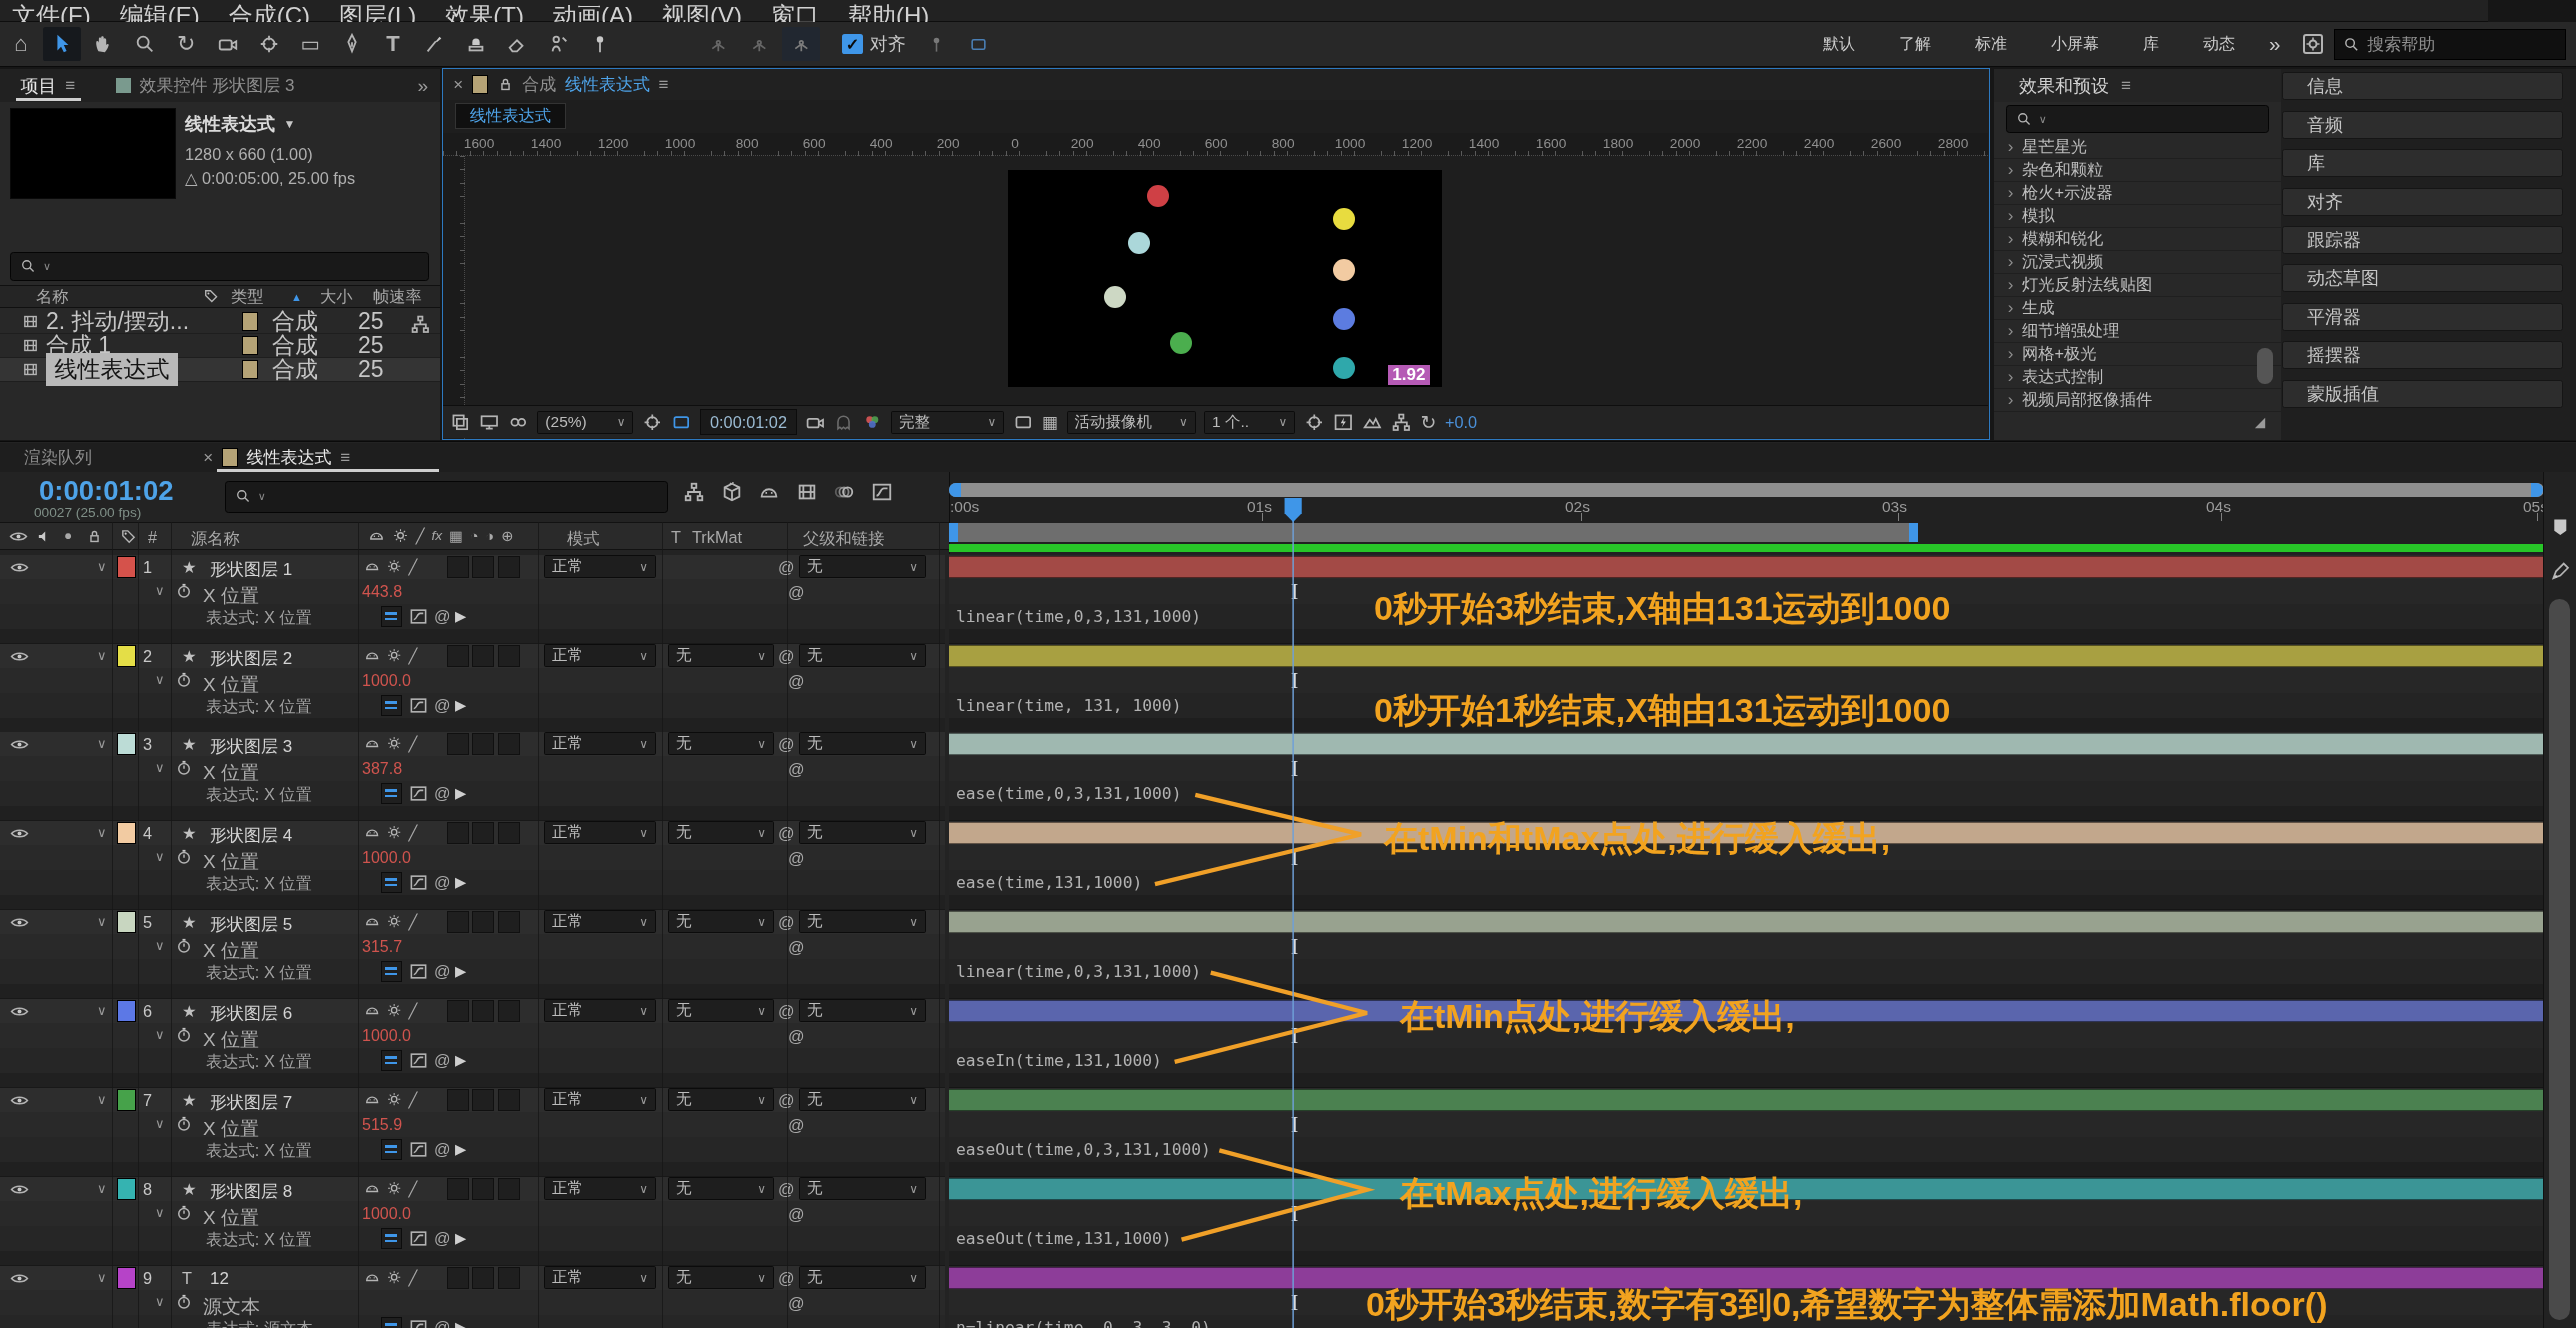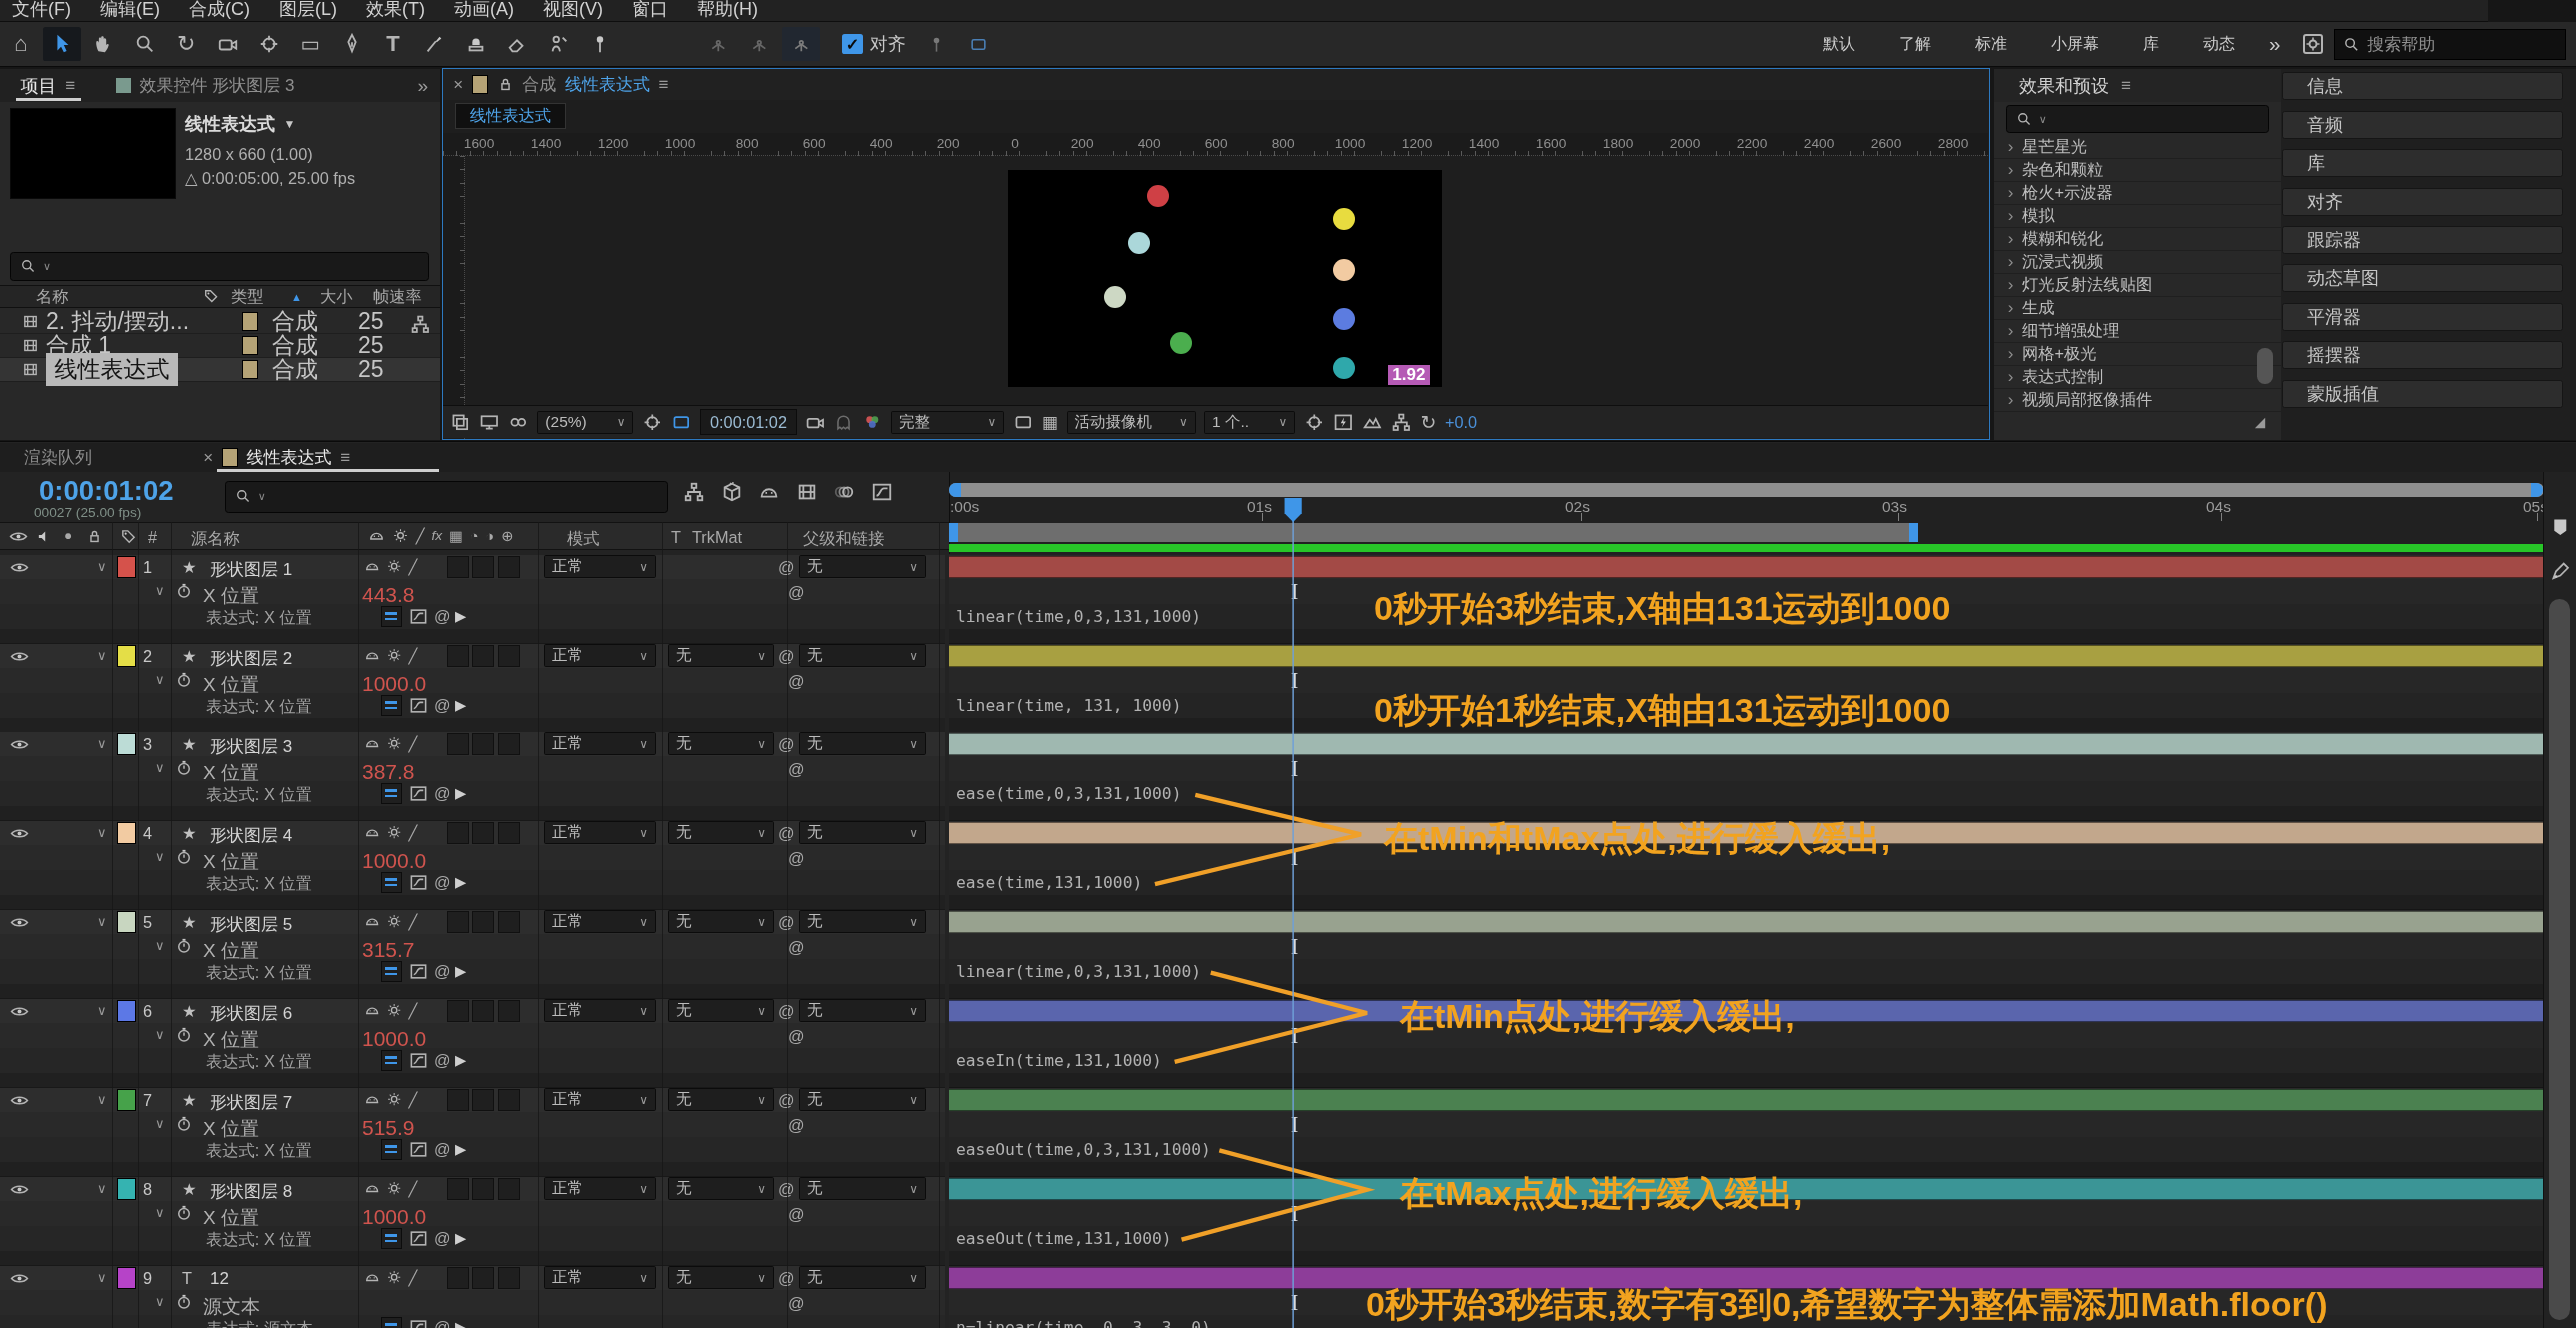--- a/index.html
+++ b/index.html
@@ -5,21 +5,21 @@
   * { margin:0; padding:0; box-sizing:border-box; }
   html,body { width:2576px; height:1328px; overflow:hidden; }
   body { position:relative; background:#161616; font-family:"Liberation Sans",sans-serif; color:#c8c8c8; }
   .abs { position:absolute; }
   .ic { display:inline-block; vertical-align:middle; }
   svg.ic { stroke:#b4b4b4; fill:none; stroke-width:2; }
   svg.fill { fill:#b4b4b4; stroke:none; }
   .row { display:flex; align-items:center; }
 
   
-  #menubar { left:0; top:0; width:2488px; height:22px; background:#222222; display:flex; align-items:flex-end; gap:29px; padding-left:12px; font-size:18px; color:#d2d2d2; border-bottom:0.9px solid #0e0e0e;}
+  #menubar { left:0; top:0; width:2488px; height:22px; background:#222222; display:flex; align-items:flex-start; gap:29px; padding-left:12px; font-size:24px; color:#d2d2d2; border-bottom:0.9px solid #0e0e0e;}
   #toolbar { left:0; top:22px; width:2576px; height:45px; background:#282828; border-bottom:1.7px solid #0a0a0a; display:flex; align-items:center; }
   .tool { width:38px; height:34px; display:flex; align-items:center; justify-content:center; border-radius:2.6px; margin:0 1.7px; }
   .tool.sel { background:#16191d; }
   .tool.sel svg { stroke:#3f96e8; }
   .tool.sel svg.fill { fill:#3f96e8; }
   .wslabel { font-size:16px; color:#cccccc; padding:0 22px; }
   #helpsearch { width:232px; height:31px; background:#101010; border:0.9px solid #000; display:flex; align-items:center; gap:6.9px; padding:0 8.6px; font-size:17px; color:#8f8f8f;}
 
   
   .panel { background:#282828; }
@@ -43,21 +43,21 @@
   .lzone { position:absolute; left:0; top:0; width:945px; height:89px;
     background:linear-gradient(#2d2d2d 0 24px,#292929 24px 49px,#262626 49px 74px,#202020 74px 89px); border-bottom:0.9px solid #181818;}
   .gzone { position:absolute; left:949px; top:0; width:1595px; height:89px;
     background:linear-gradient(#2a2a2a 0 24px,#272727 24px 49px,#242424 49px 74px,#1e1e1e 74px 89px); border-bottom:0.9px solid #151515;}
   .gbar { position:absolute; left:949px; top:0.9px; width:1595px; height:22px; border-top:0.9px solid rgba(0,0,0,.5); border-bottom:0.9px solid rgba(0,0,0,.5); }
   .gexpr { position:absolute; left:956px; top:52px; font-family:"DejaVu Sans Mono",monospace; font-size:16.3px; color:#b2b2b2; }
   .ibeam { position:absolute; left:1285px; top:24px; width:19px; text-align:center; font-family:"Liberation Serif",serif; font-size:23px; color:#dcdcdc; }
   .lnum { font-size:16.3px; color:#c8c8c8; }
   .lname { font-size:17px; color:#d4d4d4; }
   .pname { font-size:19px; color:#b0b0b0; }
-  .pval { font-size:21px; color:#d0544e;text-align:center; }
+  .pval { font-size:16px; color:#d0544e;text-align:center; }
   .ename { font-size:16.3px; color:#a2a2a2; }
   .pick { color:#a8a8a8; font-size:16.3px; }
   .swbox { width:22px; height:22px; background:#1f1f1f; border:0.9px solid #101010; display:inline-block; }
   .annot { position:absolute; font-size:34px; font-weight:bold; color:#f2a31f; white-space:nowrap; }
   .hdr-lbl { font-size:16.3px; color:#a8a8a8; }
   .rail-btn { position:absolute; left:2282px; width:281px; height:28px; background:#2d2d2d; border:0.9px solid #151515; border-radius:2.6px; display:flex; align-items:center; padding-left:24px; font-size:18px; color:#c6c6c6; }
   .fx-row { height:23px; display:flex; align-items:center; gap:8.6px; padding-left:13.7px; border-bottom:0.9px solid #1f1f1f; font-size:16.3px; color:#bebebe; }
   .fx-chev { color:#8f8f8f; font-size:17px; }
   .ruler-lbl { display:inline-block; width:67px; text-align:center; font-size:13.7px; color:#8f8f8f; }
   .dot { position:absolute; width:22px; height:22px; border-radius:50%; transform:translate(-11px,-11px); }

